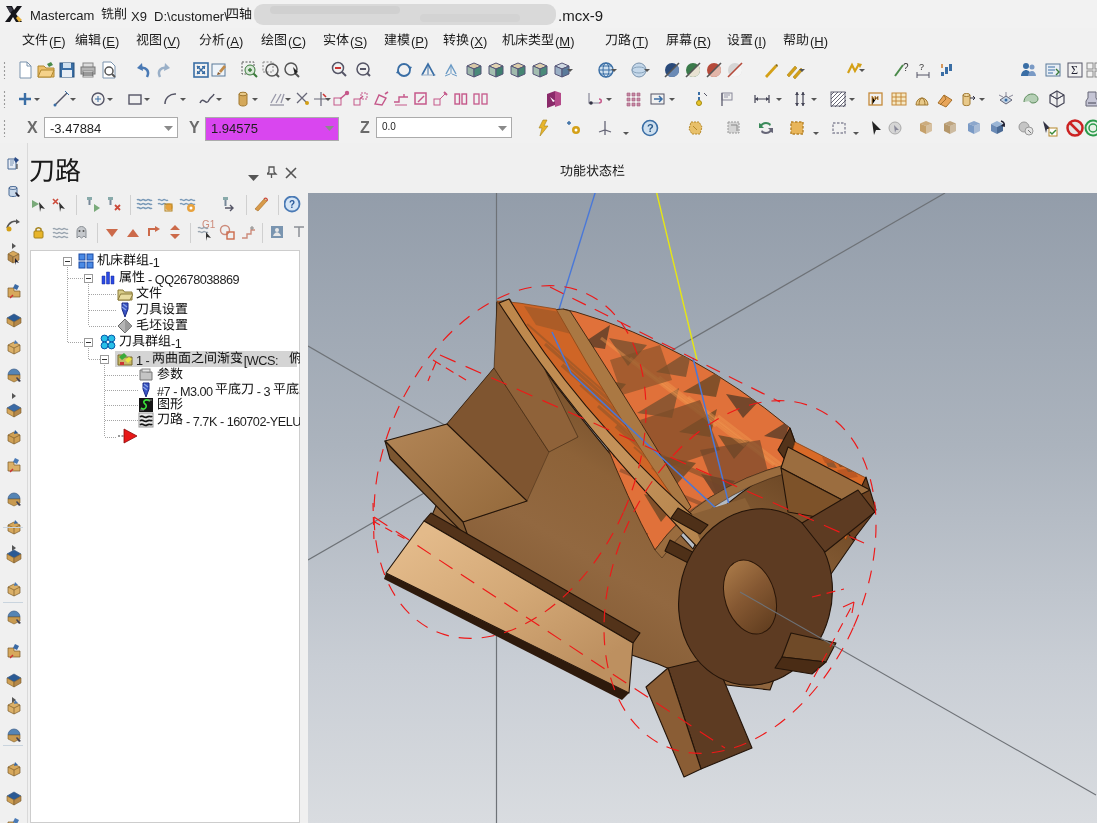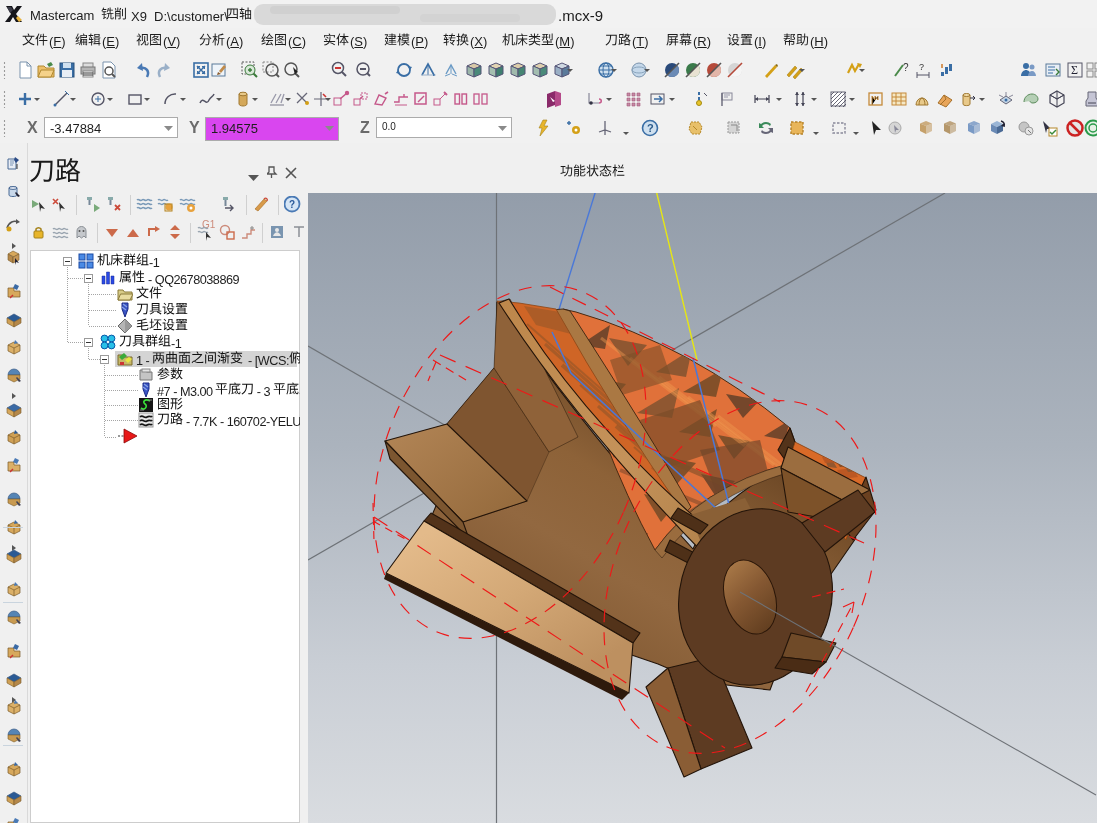--- a/index.html
+++ b/index.html
@@ -1022,21 +1022,21 @@
       <div style="position:absolute;left:107px;top:101px;"><span class="lat" style="font-size:12.7px;white-space:pre;line-height:15px;letter-spacing:-0.5px">1 - </span></div>
       <div style="position:absolute;left:123.0625px;top:101px;"><svg width="92" height="15" viewBox="0 0 92 15" style="" fill="#111">
           <use href="#g38" transform="translate(0.0,11.4) scale(0.01300)"></use>
           <use href="#g39" transform="translate(13.0,11.4) scale(0.01300)"></use>
           <use href="#g40" transform="translate(26.0,11.4) scale(0.01300)"></use>
           <use href="#g41" transform="translate(39.0,11.4) scale(0.01300)"></use>
           <use href="#g42" transform="translate(52.0,11.4) scale(0.01300)"></use>
           <use href="#g43" transform="translate(65.0,11.4) scale(0.01300)"></use>
           <use href="#g44" transform="translate(78.0,11.4) scale(0.01300)"></use>
         </svg></div>
-      <div style="position:absolute;left:216px;top:101px;"><span class="lat" style="font-size:12.7px;white-space:pre;line-height:15px;letter-spacing:-0.5px"> - [WCS: </span></div>
+      <div style="position:absolute;left:205px;top:101px;"><span class="lat" style="font-size:12.7px;white-space:pre;line-height:15px;letter-spacing:-0.5px"> - [WCS: </span></div>
       <div style="position:absolute;left:260.25px;top:101px;"><svg width="40" height="15" viewBox="0 0 40 15" style="" fill="#111">
           <use href="#g45" transform="translate(0.0,11.4) scale(0.01300)"></use>
           <use href="#g8" transform="translate(13.0,11.4) scale(0.01300)"></use>
           <use href="#g9" transform="translate(26.0,11.4) scale(0.01300)"></use>
         </svg></div>
       <div style="position:absolute;left:109px;top:117px;"><svg width="16" height="16" viewBox="0 0 16 16" style="">
           <path d="M2 3h5l1.5 2H14v8H2z" fill="#c5c5c5" stroke="#777"></path>
           <rect x="4" y="2" width="8" height="3" fill="#e5e5e5" stroke="#888"></rect>
         </svg></div>
       <div style="position:absolute;left:128px;top:117px;"><svg width="27" height="15" viewBox="0 0 27 15" style="" fill="#111">

